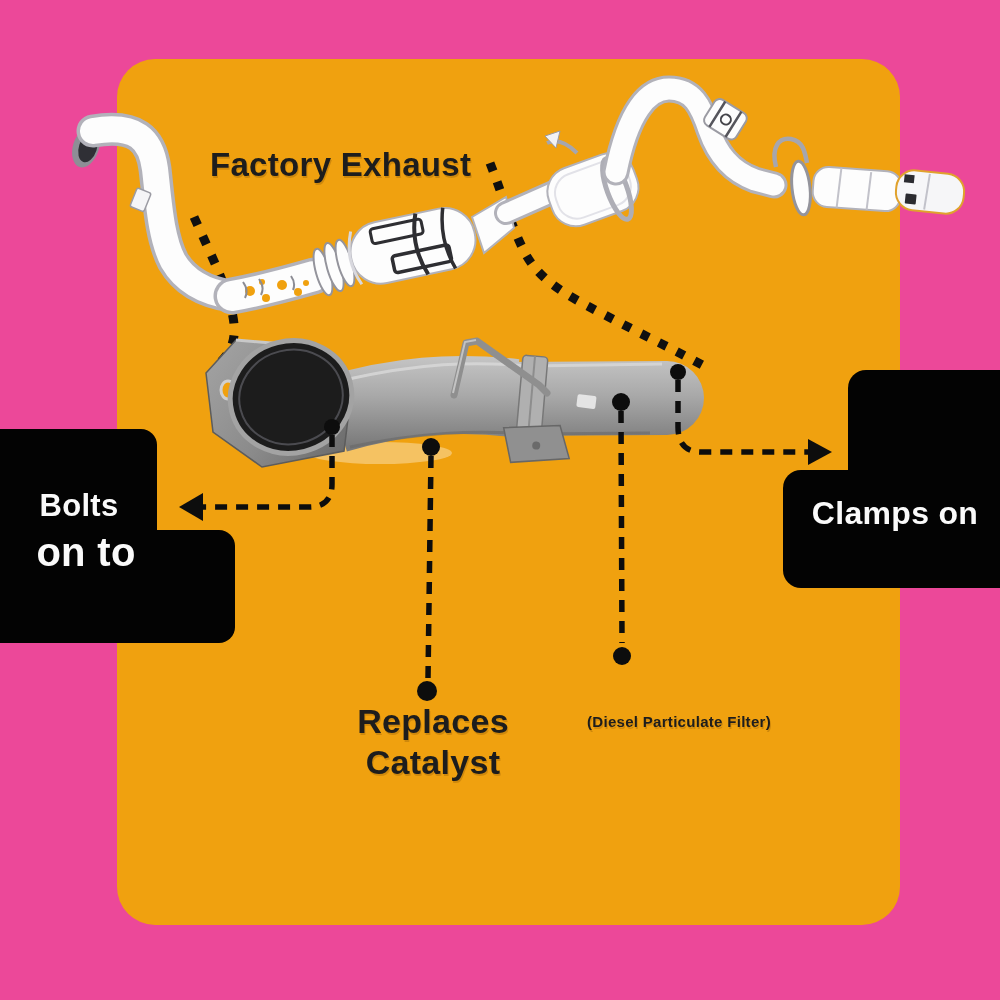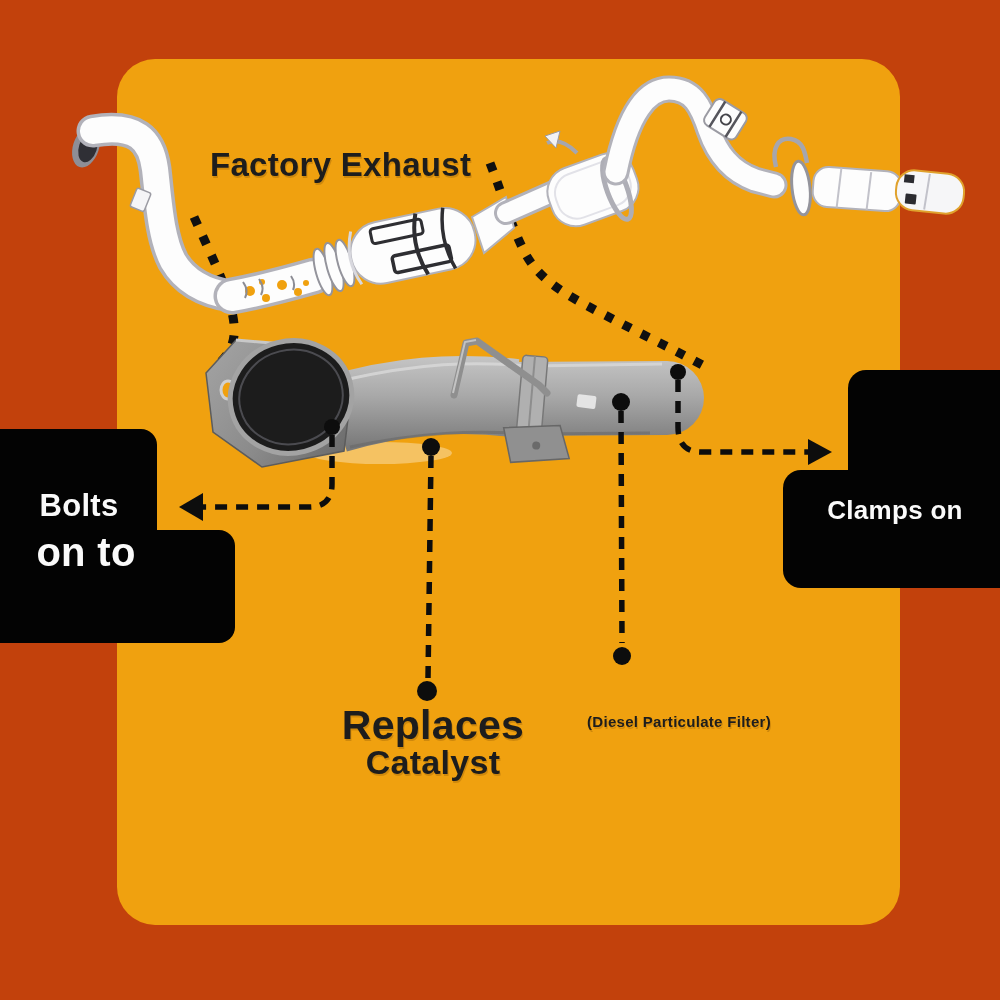--- a/index.html
+++ b/index.html
@@ -1,28 +1,28 @@
 <!DOCTYPE html>
 <html><head>
 <meta charset="utf-8">
 <style>
   html,body{margin:0;padding:0;background:#000;}
-  .stage{position:relative;width:1000px;height:1000px;background:#c2410c;overflow:hidden;
+  .stage{position:relative;width:1000px;height:1000px;background:#ec4899;overflow:hidden;
          font-family:"Liberation Sans",sans-serif;text-decoration:underline;}
   .stage svg{position:absolute;left:0;top:0;}
   .lbl{position:absolute;font-weight:700;letter-spacing:.3px;white-space:nowrap;}
   .lbl.dark{color:#1d1d1d;text-shadow:1px 2px 0 rgba(60,30,0,.18);}
   .lbl.light{color:#fafafa;}
   .center{text-align:center;}
   #factory-label{left:210px;top:146px;font-size:33px;}
   #bolts-l1{left:29px;top:488px;width:100px;font-size:31px;text-align:center;}
   #bolts-l2{left:36px;top:530px;width:100px;font-size:40px;}
   #bolts-l3{left:30px;top:572px;width:196px;font-size:31px;}
-  #clamps-label{left:795px;top:495px;width:200px;font-size:26px;}
-  #cat-l1{left:333px;top:702px;width:200px;font-size:41px;}
+  #clamps-label{left:795px;top:495px;width:200px;font-size:32px;}
+  #cat-l1{left:333px;top:702px;width:200px;font-size:34px;}
   #cat-l2{left:333px;top:743px;width:200px;font-size:34px;}
   #dpf-title{left:568px;top:674px;width:222px;font-size:31px;}
   #dpf-sub{left:528px;top:713px;width:302px;font-size:15px;}
 </style>
 </head>
 <body>
 
 <div class="stage">
 
 <svg width="1000" height="1000" viewBox="0 0 1000 1000">

